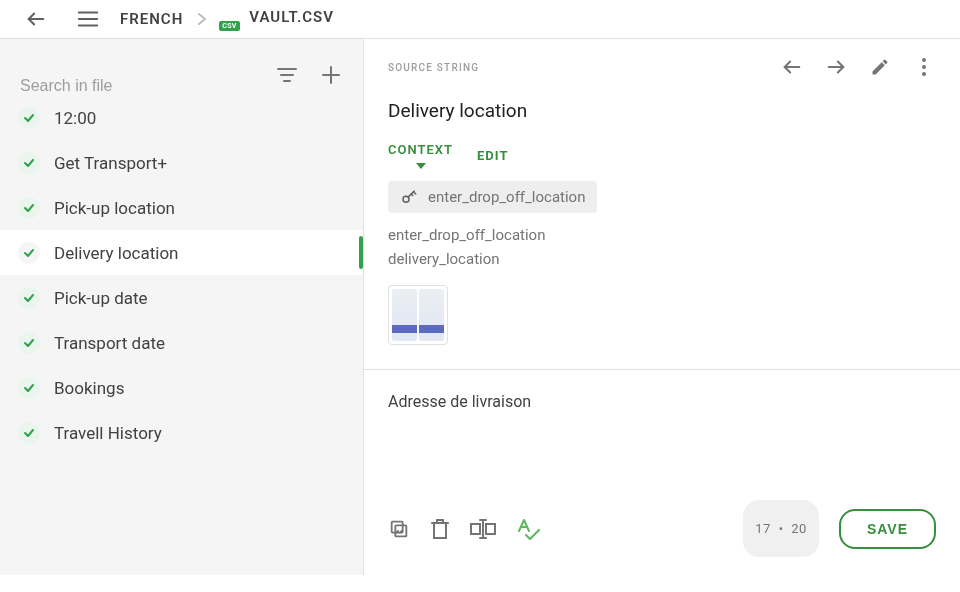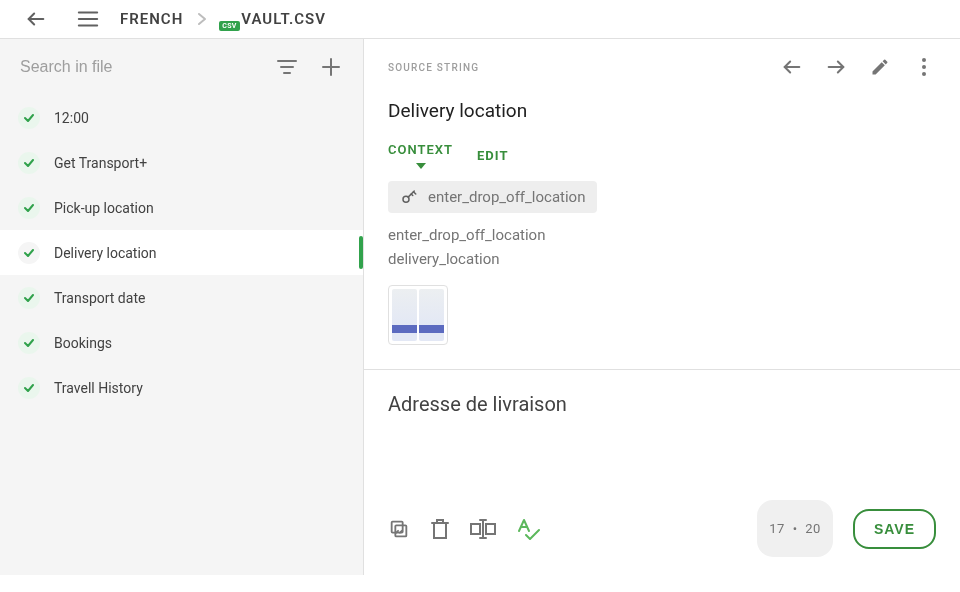--- a/index.html
+++ b/index.html
@@ -37,22 +37,21 @@
     }
     .bc-lang {
       font-weight: 600;
       letter-spacing: 1px;
       color: #424242;
       font-size: 15px;
     }
     .bc-sep { color: #bdbdbd; }
     .bc-file {
       display: flex;
-      align-items: center;
-      gap: 0;
+      gap: 8px;
       font-weight: 600;
       letter-spacing: 1px;
       color: #424242;
       font-size: 15px;
     }
     .csv-icon {
       position: relative;
       width: 20px;
       height: 22px;
     }
@@ -80,21 +79,21 @@
     
     .left {
       width: 364px;
       background: #f5f5f5;
       display: flex;
       flex-direction: column;
       border-right: 1px solid #e0e0e0;
     }
     .search-row {
       display: flex;
-      align-items: center;
+      align-items: flex-end;
       height: 56px;
       padding: 0 12px 0 20px;
       gap: 4px;
     }
     .search-input {
       flex: 1;
       border: none;
       background: transparent;
       font-size: 16px;
       color: #9e9e9e;
@@ -135,21 +134,21 @@
       display: flex;
       align-items: center;
       justify-content: center;
       color: #31a24c;
       flex-shrink: 0;
     }
     .list-item.active .status-check {
       background: #f5f5f5;
     }
     .list-label {
-      font-size: 14px;
+      font-size: 17px;
       color: #424242;
     }
     
     .right {
       flex: 1;
       display: flex;
       flex-direction: column;
       background: #fff;
     }
     .right-header {
@@ -234,21 +233,21 @@
       flex: 1;
       background: linear-gradient(180deg, #eceff1 0%, #e3e8f5 70%, #5c6bc0 70%, #5c6bc0 85%, #e3e8f5 85%);
       border-radius: 2px;
     }
     
     .translate-area {
       padding: 22px 24px 0 24px;
       flex: 1;
     }
     .translation-text {
-      font-size: 20px;
+      font-size: 16px;
       color: #424242;
     }
     
     .footer {
       display: flex;
       align-items: center;
       padding: 16px 24px 18px 24px;
       gap: 20px;
     }
     .footer-left {
@@ -272,21 +271,21 @@
       color: #757575;
       letter-spacing: 0.5px;
     }
     .save-btn {
       border: 2px solid #388e3c;
       color: #388e3c;
       background: #fff;
       font-weight: 700;
       letter-spacing: 1px;
       font-size: 14px;
-      padding: 10px 19px;
+      padding: 10px 26px;
       border-radius: 16px;
       cursor: pointer;
     }
     svg { display: block; }
   </style>
 </head>
 <body>
 
 <div class="topbar">
   <div class="icon-btn">
@@ -369,20 +368,28 @@
             </svg>
           </div>
           <span class="list-label">Delivery location</span>
         </div>
         <div class="list-item">
           <div class="status-check">
             <svg width="10" height="8" viewBox="0 0 10 8" fill="none" stroke="currentColor" stroke-width="2" stroke-linecap="round" stroke-linejoin="round">
               <polyline points="1 4 4 7 9 1"></polyline>
             </svg>
           </div>
+          <span class="list-label">Pick-up date</span>
+        </div>
+        <div class="list-item">
+          <div class="status-check">
+            <svg width="10" height="8" viewBox="0 0 10 8" fill="none" stroke="currentColor" stroke-width="2" stroke-linecap="round" stroke-linejoin="round">
+              <polyline points="1 4 4 7 9 1"></polyline>
+            </svg>
+          </div>
           <span class="list-label">Transport date</span>
         </div>
         <div class="list-item">
           <div class="status-check">
             <svg width="10" height="8" viewBox="0 0 10 8" fill="none" stroke="currentColor" stroke-width="2" stroke-linecap="round" stroke-linejoin="round">
               <polyline points="1 4 4 7 9 1"></polyline>
             </svg>
           </div>
           <span class="list-label">Bookings</span>
         </div>

